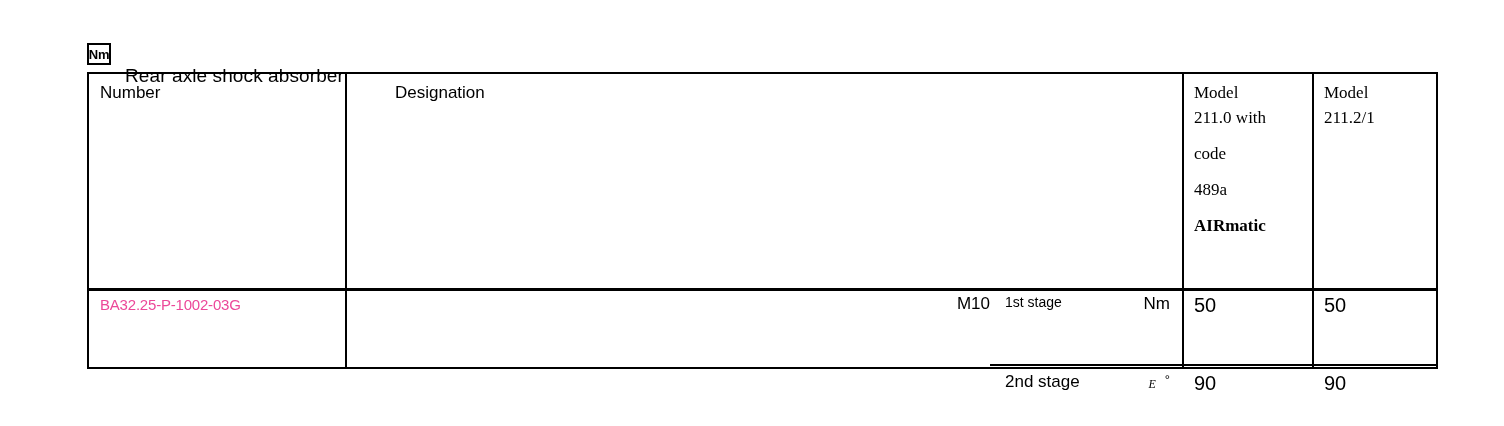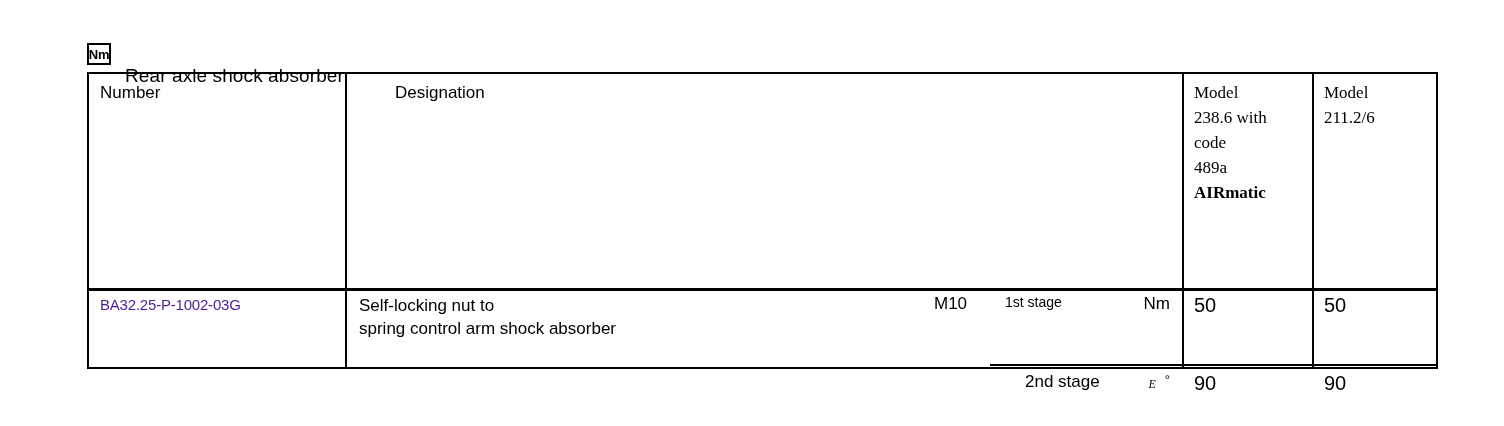--- a/index.html
+++ b/index.html
@@ -108,68 +108,68 @@
     position: absolute;
     top: 6px;
     font-size: 17px;
     line-height: 25px;
   }
   .hdr-number      { left: 11px; }
   .hdr-designation { left: 270px; margin-left: 36px; }
   .hdr-model-a     { left: 1105px; }
   .hdr-model-b     { left: 1235px; }
   .hdr .spaced { display: block; font-family: Liberation Serif, serif; }
-  .hdr .gap { }
+  .hdr .gap { margin-top: 11px; }
   .hdr .bold-air { font-weight: bold; }
 
   
   .cell-partnumber {
     position: absolute;
     left: 11px;
     top: 222px;
     font-size: 15px;
     font-family: "Liberation Sans", sans-serif;
     letter-spacing: -0.2px;
-    color: #4c1d95;
+    color: #ec4899;
     white-space: nowrap;
   }
   .cell-designation {
     position: absolute;
     left: 270px;
     top: 220px;
     font-size: 17px;
     line-height: 23px;
   }
 
   .cell-thread {
     position: absolute;
     left: 845px;
     top: 220px;
     width: 56px;
-    text-align: left;
+    text-align: right;
     font-size: 17px;
   }
   .cell-stage1 {
     position: absolute;
     left: 916px;
     top: 220px;
     font-size: 14px;
   }
   .cell-unit1 {
     position: absolute;
     left: 1029px;
     top: 220px;
     width: 52px;
     text-align: right;
     font-size: 17px;
   }
 
   .cell-stage2 {
     position: absolute;
-    left: 936px;
+    left: 916px;
     top: 298px;
     font-size: 17px;
   }
   .cell-unit2 {
     position: absolute;
     left: 1029px;
     top: 298px;
     width: 52px;
     text-align: right;
     font-size: 17px;
@@ -215,37 +215,33 @@
     <div class="hrule-header"></div>
     <div class="hrule-stage"></div>
     <div class="hrule-stage-short"></div>
 
     <div class="hdr hdr-number">Number</div>
 
     <div class="hdr hdr-designation">Designation</div>
 
     <div class="hdr hdr-model-a">
       <span class="spaced">Model</span>
-      <span class="spaced">238.6 with</span>
+      <span class="spaced">211.0 with</span>
       <span class="spaced gap">code</span>
       <span class="spaced gap">489a</span>
       <span class="spaced gap bold-air">AIRmatic</span>
     </div>
 
     <div class="hdr hdr-model-b">
       <span class="spaced">Model</span>
-      <span class="spaced">211.2/6</span>
+      <span class="spaced">211.2/1</span>
     </div>
 
     <div class="cell-partnumber">BA32.25-P-1002-03G</div>
 
-    <div class="cell-designation">
-      <div>Self-locking nut to</div>
-      <div>spring control arm shock absorber</div>
-    </div>
 
     <div class="cell-thread">M10</div>
 
     <div class="cell-stage1">1st stage</div>
 
     <div class="cell-unit1">Nm</div>
 
     <div class="cell-stage2">2nd stage</div>
 
     <div class="cell-unit2">

